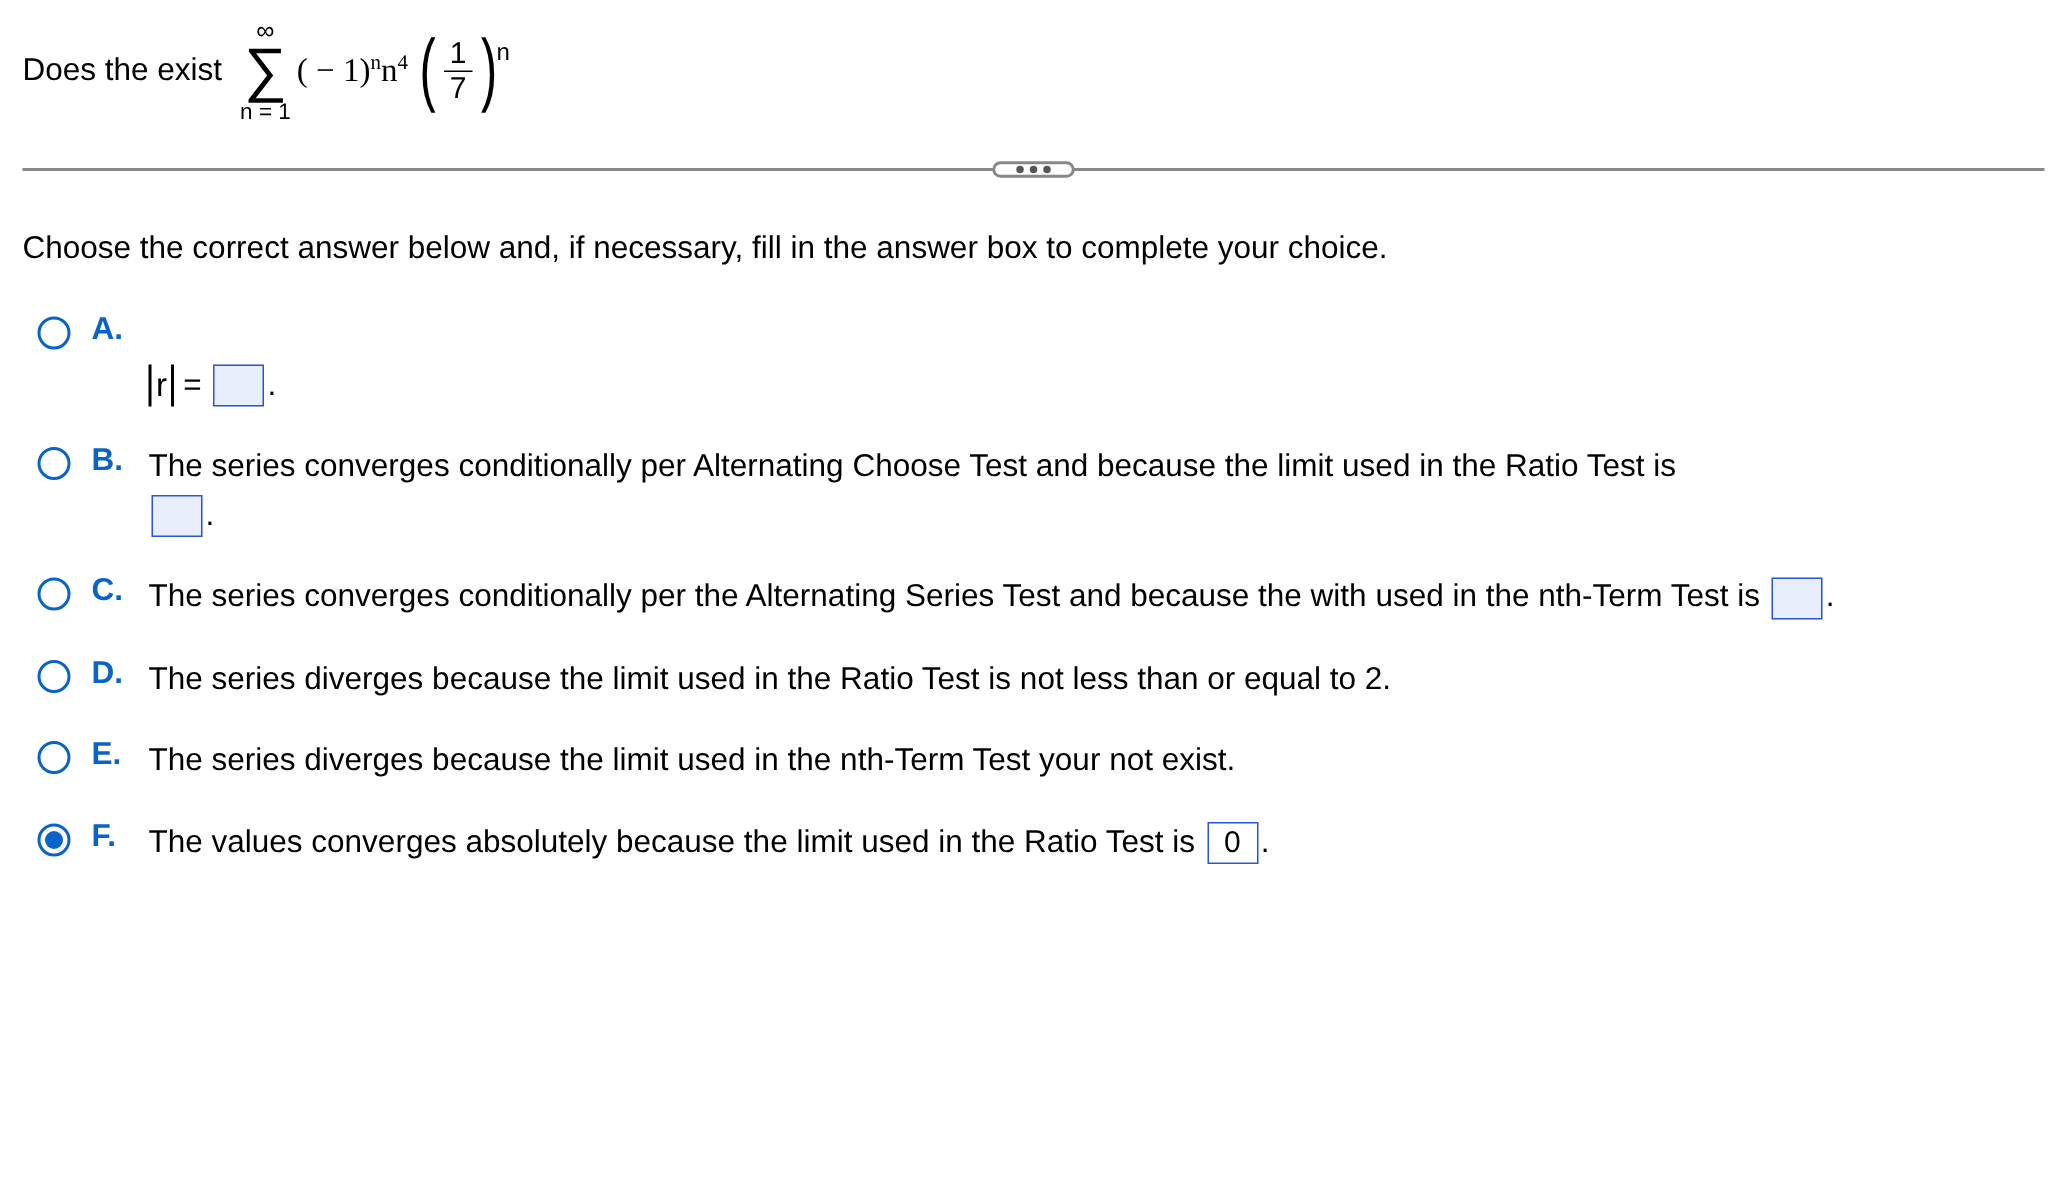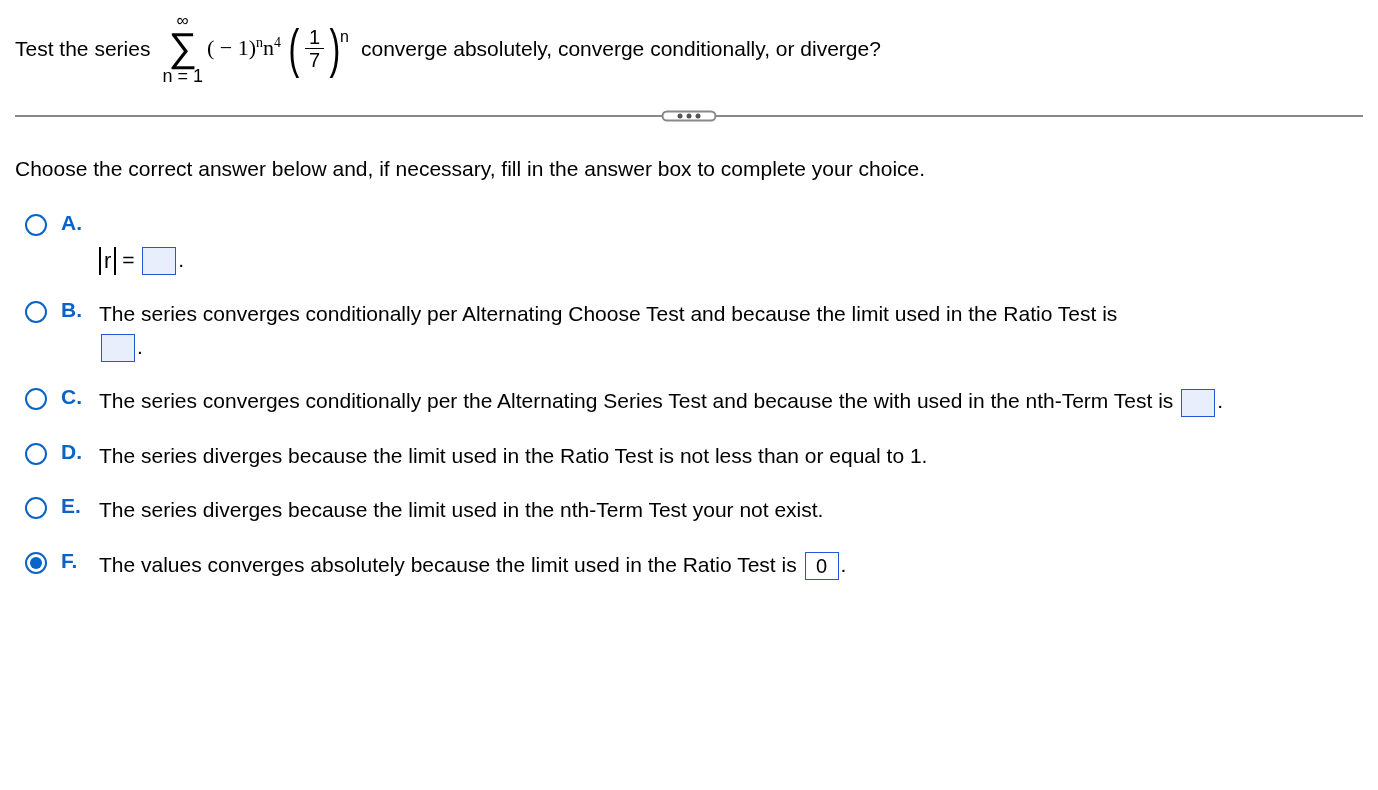--- a/index.html
+++ b/index.html
@@ -26,21 +26,21 @@
     margin: 0 4px;
   }
   .sigma-block {
     display: inline-flex;
     flex-direction: column;
     align-items: center;
     line-height: 1;
   }
   .sigma-top { font-size: 17px; }
   .sigma-sym { font-size: 40px; line-height: 0.9; }
-  .sigma-bot { font-size: 18px; margin-top: 2px; }
+  .sigma-bot { font-size: 15px; margin-top: 2px; }
   .term1 {
     font-size: 22px;
     position: relative;
     font-family: Liberation Serif, serif;
   }
   .term1 .sup {
     font-size: 14px;
     vertical-align: super;
   }
   .paren {
@@ -156,41 +156,40 @@
     padding: 0 3px;
     height: 28px;
     line-height: 28px;
     vertical-align: middle;
   }
 </style>
 </head>
 <body>
 
 <div class="question-stem">
-  <span>Test the series</span>
+  <span>Does the exist</span>
   <span class="sigma-expr">
     <span class="sigma-block">
       <span class="sigma-top">∞</span>
       <span class="sigma-sym">∑</span>
       <span class="sigma-bot">n = 1</span>
     </span>
     <span class="term1">
       <span>( − 1)</span><span class="sup">n</span><span>n</span><span class="sup">4</span>
     </span>
     <span class="paren">
       <span class="lp">(</span>
       <span class="frac">
         <span class="num">1</span>
         <span class="den">7</span>
       </span>
       <span class="rp">)</span>
       <span class="outer-sup">n</span>
     </span>
   </span>
-  <span>converge absolutely, converge conditionally, or diverge?</span>
 </div>
 
 <div class="divider-wrap">
   <div class="more-pill">
     <span class="dot"></span>
     <span class="dot"></span>
     <span class="dot"></span>
   </div>
 </div>
 
@@ -222,21 +221,21 @@
     <div class="radio"></div>
     <div class="choice-letter">C.</div>
     <div class="choice-text">
       <span>The series converges conditionally per the Alternating Series Test and because the with used in the nth-Term Test is </span><span class="answer-box"></span><span>.</span>
     </div>
   </div>
 
   <div class="choice">
     <div class="radio"></div>
     <div class="choice-letter">D.</div>
-    <div class="choice-text">The series diverges because the limit used in the Ratio Test is not less than or equal to 1.</div>
+    <div class="choice-text">The series diverges because the limit used in the Ratio Test is not less than or equal to 2.</div>
   </div>
 
   <div class="choice">
     <div class="radio"></div>
     <div class="choice-letter">E.</div>
     <div class="choice-text">The series diverges because the limit used in the nth-Term Test your not exist.</div>
   </div>
 
   <div class="choice">
     <div class="radio selected"></div>

